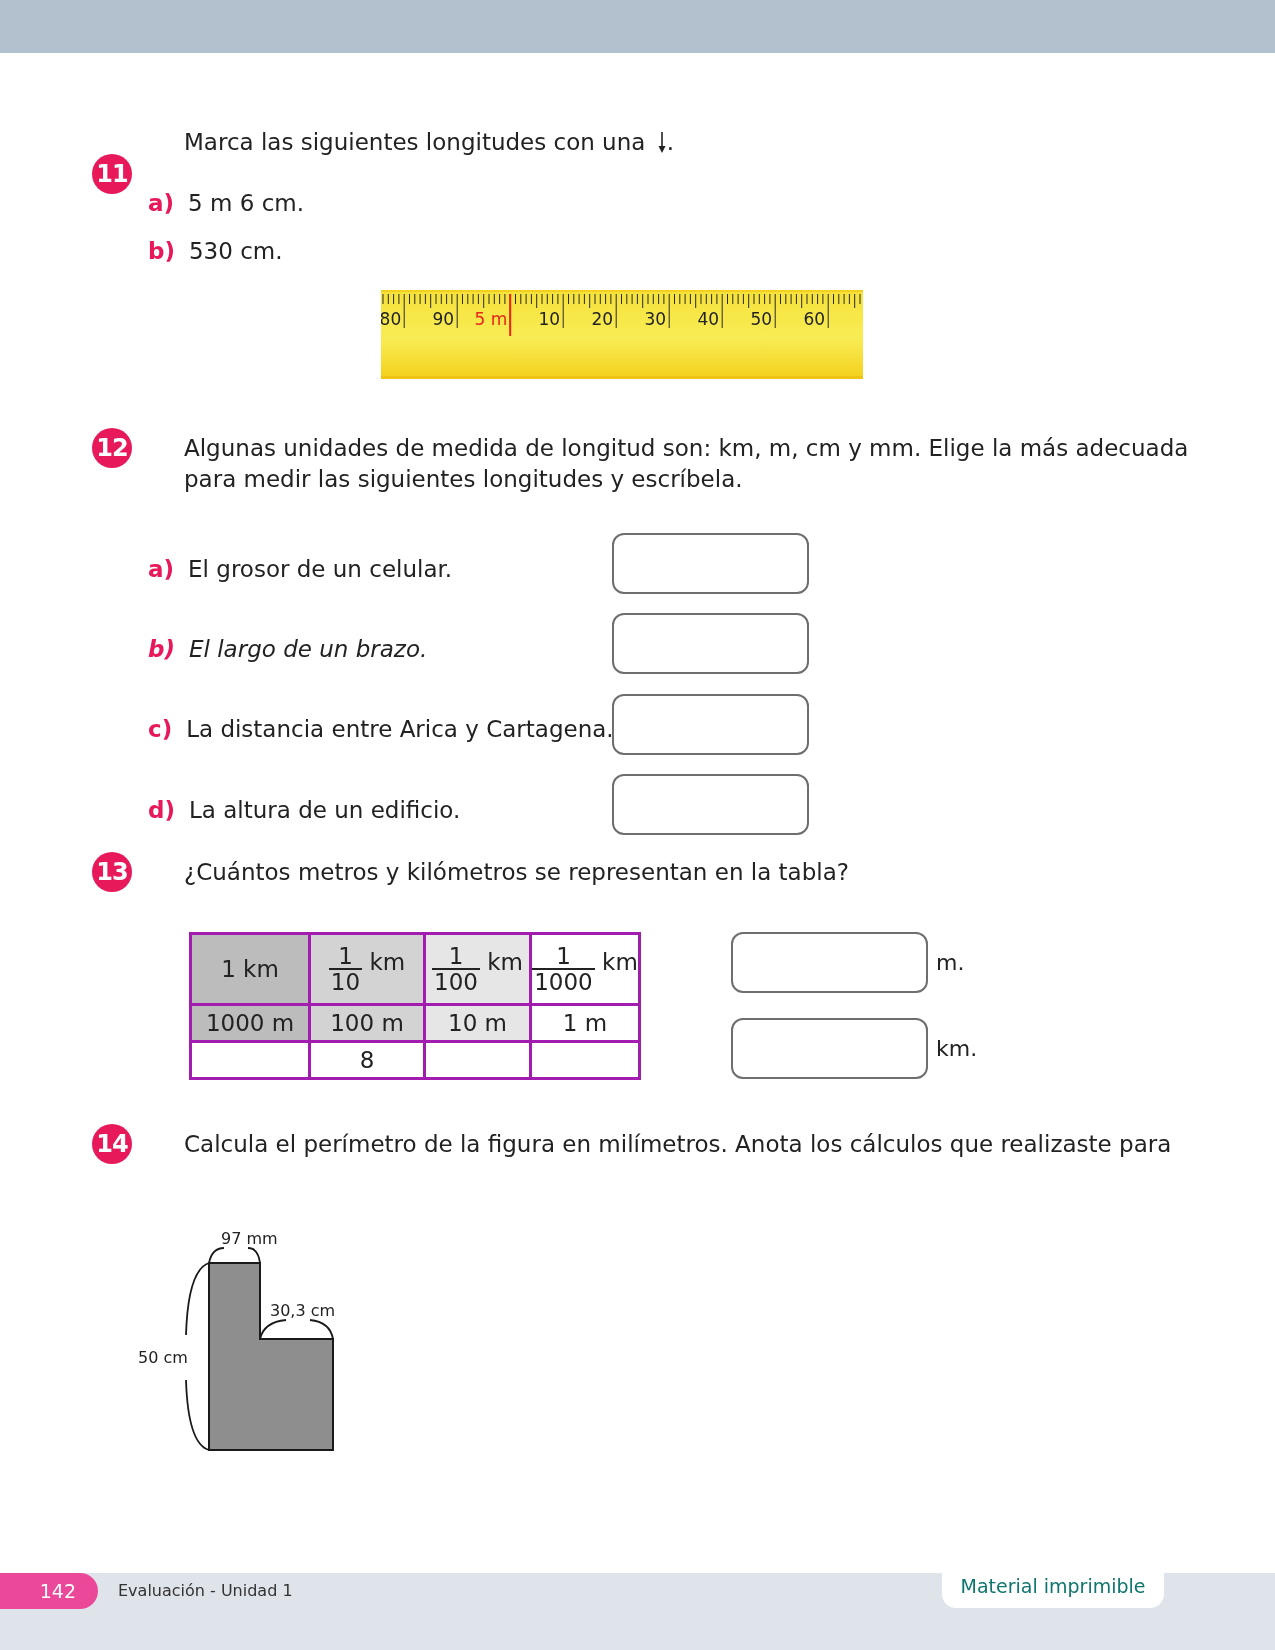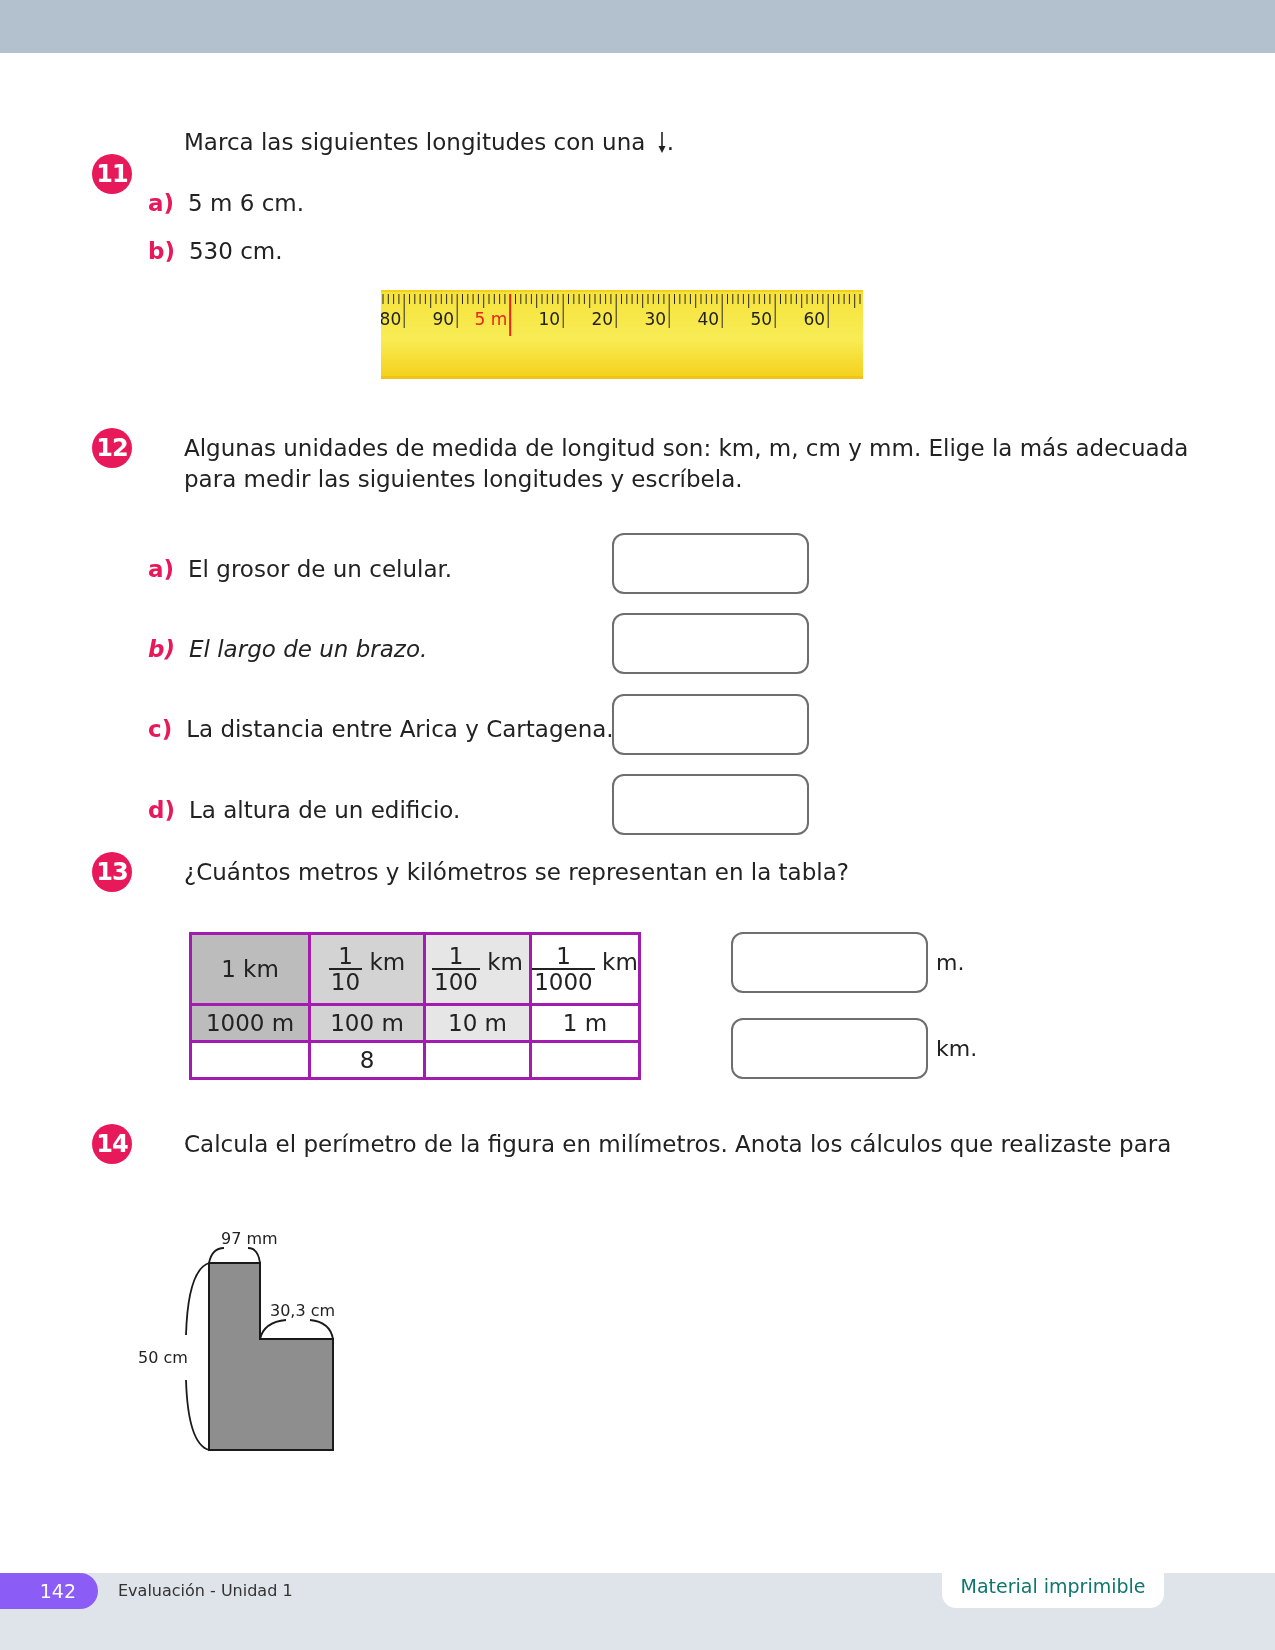--- a/index.html
+++ b/index.html
@@ -16,21 +16,21 @@
   table.units td { border:3px solid #a21caf; text-align:center; padding:0; height:34px; }
   table.units tr.r1 td { height:68px; }
   .c1 { background:#bcbcbc; width:116px; }
   .c2 { background:#d3d3d3; width:112px; }
   .c3 { background:#e6e6e6; width:103px; }
   .c4 { background:#ffffff; width:106px; }
   .frac { display:inline-flex; flex-direction:column; align-items:center; vertical-align:middle; line-height:24px; }
   .frac .den { border-top:2px solid #222; padding:0 2px; }
   .unit-suffix { position:absolute; font-size:22px; color:#222; }
   .footer-band { position:absolute; left:0; top:1573px; width:1275px; height:77px; background:#dfe3ea; }
-  .page-tab { position:absolute; left:0; top:1573px; width:98px; height:36px; background:#8b5cf6; border-radius:0 18px 18px 0; color:#fff; font-size:19px; line-height:36px; text-align:right; padding-right:22px; box-sizing:border-box; }
+  .page-tab { position:absolute; left:0; top:1573px; width:98px; height:36px; background:#ec4899; border-radius:0 18px 18px 0; color:#fff; font-size:19px; line-height:36px; text-align:right; padding-right:22px; box-sizing:border-box; }
   .footer-title { position:absolute; left:118px; top:1581px; font-size:16px; color:#333; }
   .material-tab { position:absolute; left:942px; top:1568px; width:222px; height:40px; background:#fff; border-radius:0 0 14px 14px; color:#0f766e; font-size:19px; line-height:36px; text-align:center; }
   .figure { position:absolute; left:120px; top:1210px; }
 </style>
 </head>
 <body>
 
 <div class="top-band"></div>
 
 <div class="qnum" style="left:92px;top:123px;margin-top:31px;">11</div>

